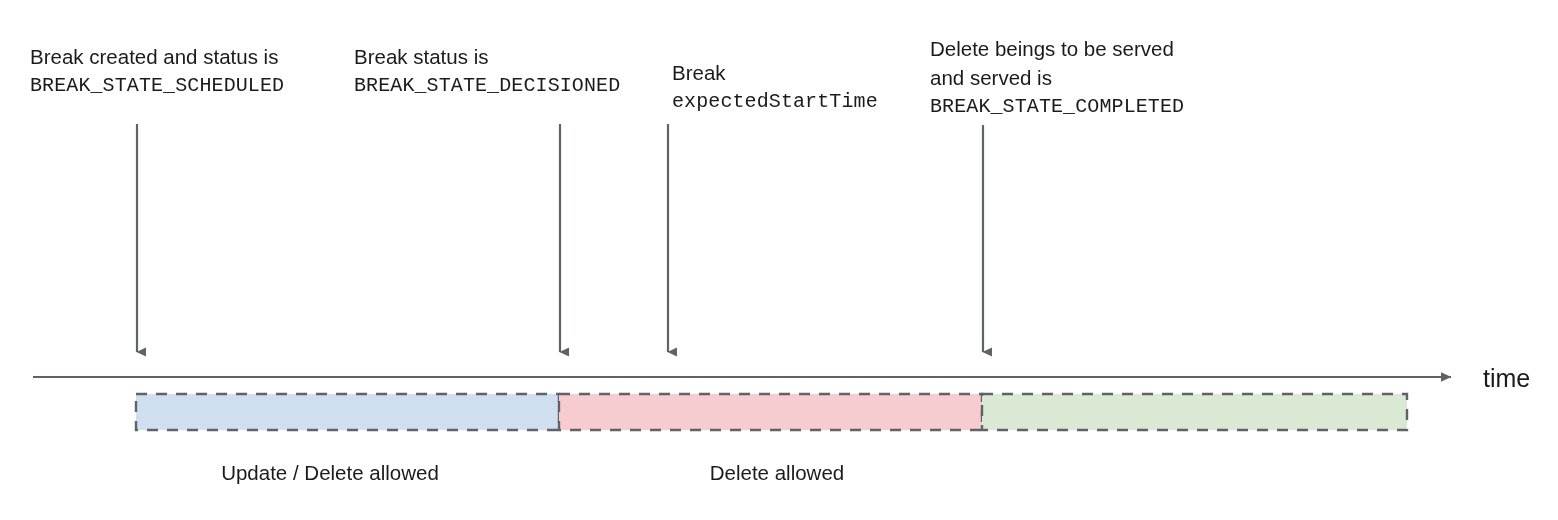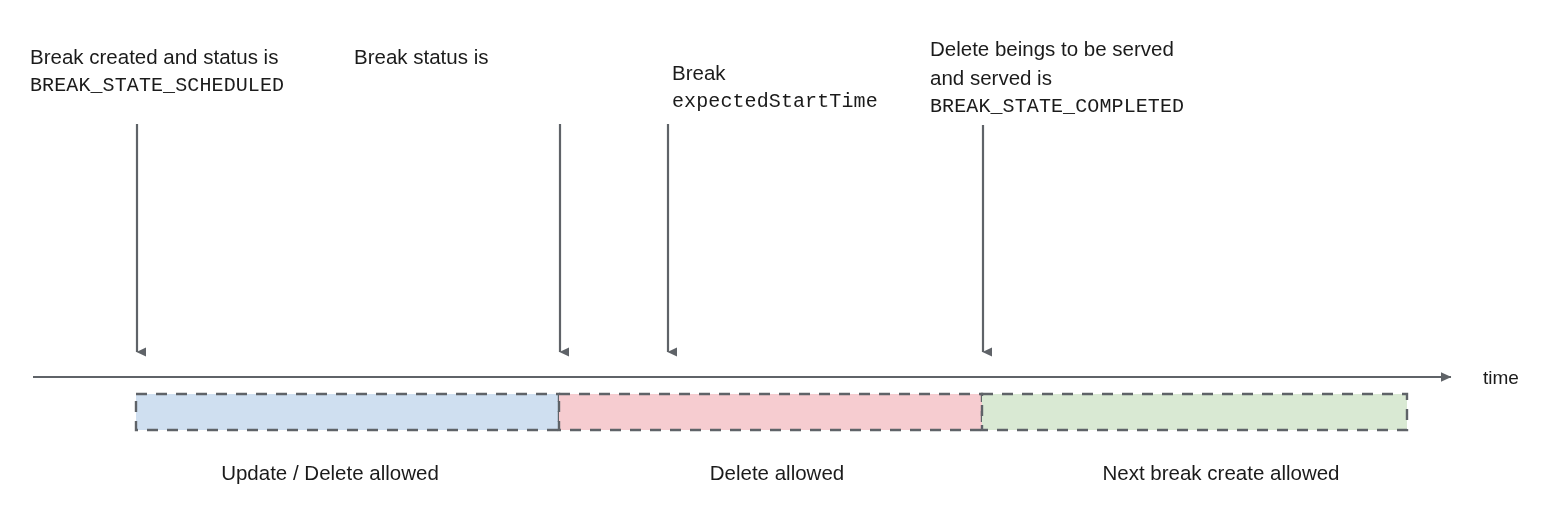--- a/index.html
+++ b/index.html
@@ -61,21 +61,21 @@
   }
   #cap-0 { left: 330px;  top: 460px; }
   #cap-1 { left: 777px;  top: 460px; }
   #cap-2 { left: 1221px; top: 460px; }
 
   
   #axis-label {
     position: absolute;
     left: 1483px;
     top: 366px;
-    font-size: 19px;
+    font-size: 25px;
     line-height: 24px;
     color: #1b1b1b;
     white-space: nowrap;
   }
 
   
   #graphics {
     position: absolute;
     left: 0;
     top: 0;
@@ -111,32 +111,32 @@
     <rect x="982" y="394" width="425" height="36" fill="#d9e9d3" stroke="#5f6368" stroke-width="2.4" stroke-dasharray="11 9"></rect>
   </svg>
 
   <div class="annotation" id="ann-0">
     <span class="prose">Break created and status is</span>
     <span class="const">BREAK_STATE_SCHEDULED</span>
   </div>
 
   <div class="annotation" id="ann-1">
     <span class="prose">Break status is</span>
+    <span class="const">BREAK_STATE_DECISIONED</span>
   </div>
 
   <div class="annotation" id="ann-2">
     <span class="prose">Break</span>
     <span class="const">expectedStartTime</span>
   </div>
 
   <div class="annotation" id="ann-3">
     <span class="prose">Delete beings to be served</span>
     <span class="prose">and served is</span>
     <span class="const">BREAK_STATE_COMPLETED</span>
   </div>
 
   <div class="caption" id="cap-0">Update / Delete allowed</div>
   <div class="caption" id="cap-1">Delete allowed</div>
-  <div class="caption" id="cap-2">Next break create allowed</div>
 
   <div id="axis-label">time</div>
 
 </div>
 
 </body></html>

